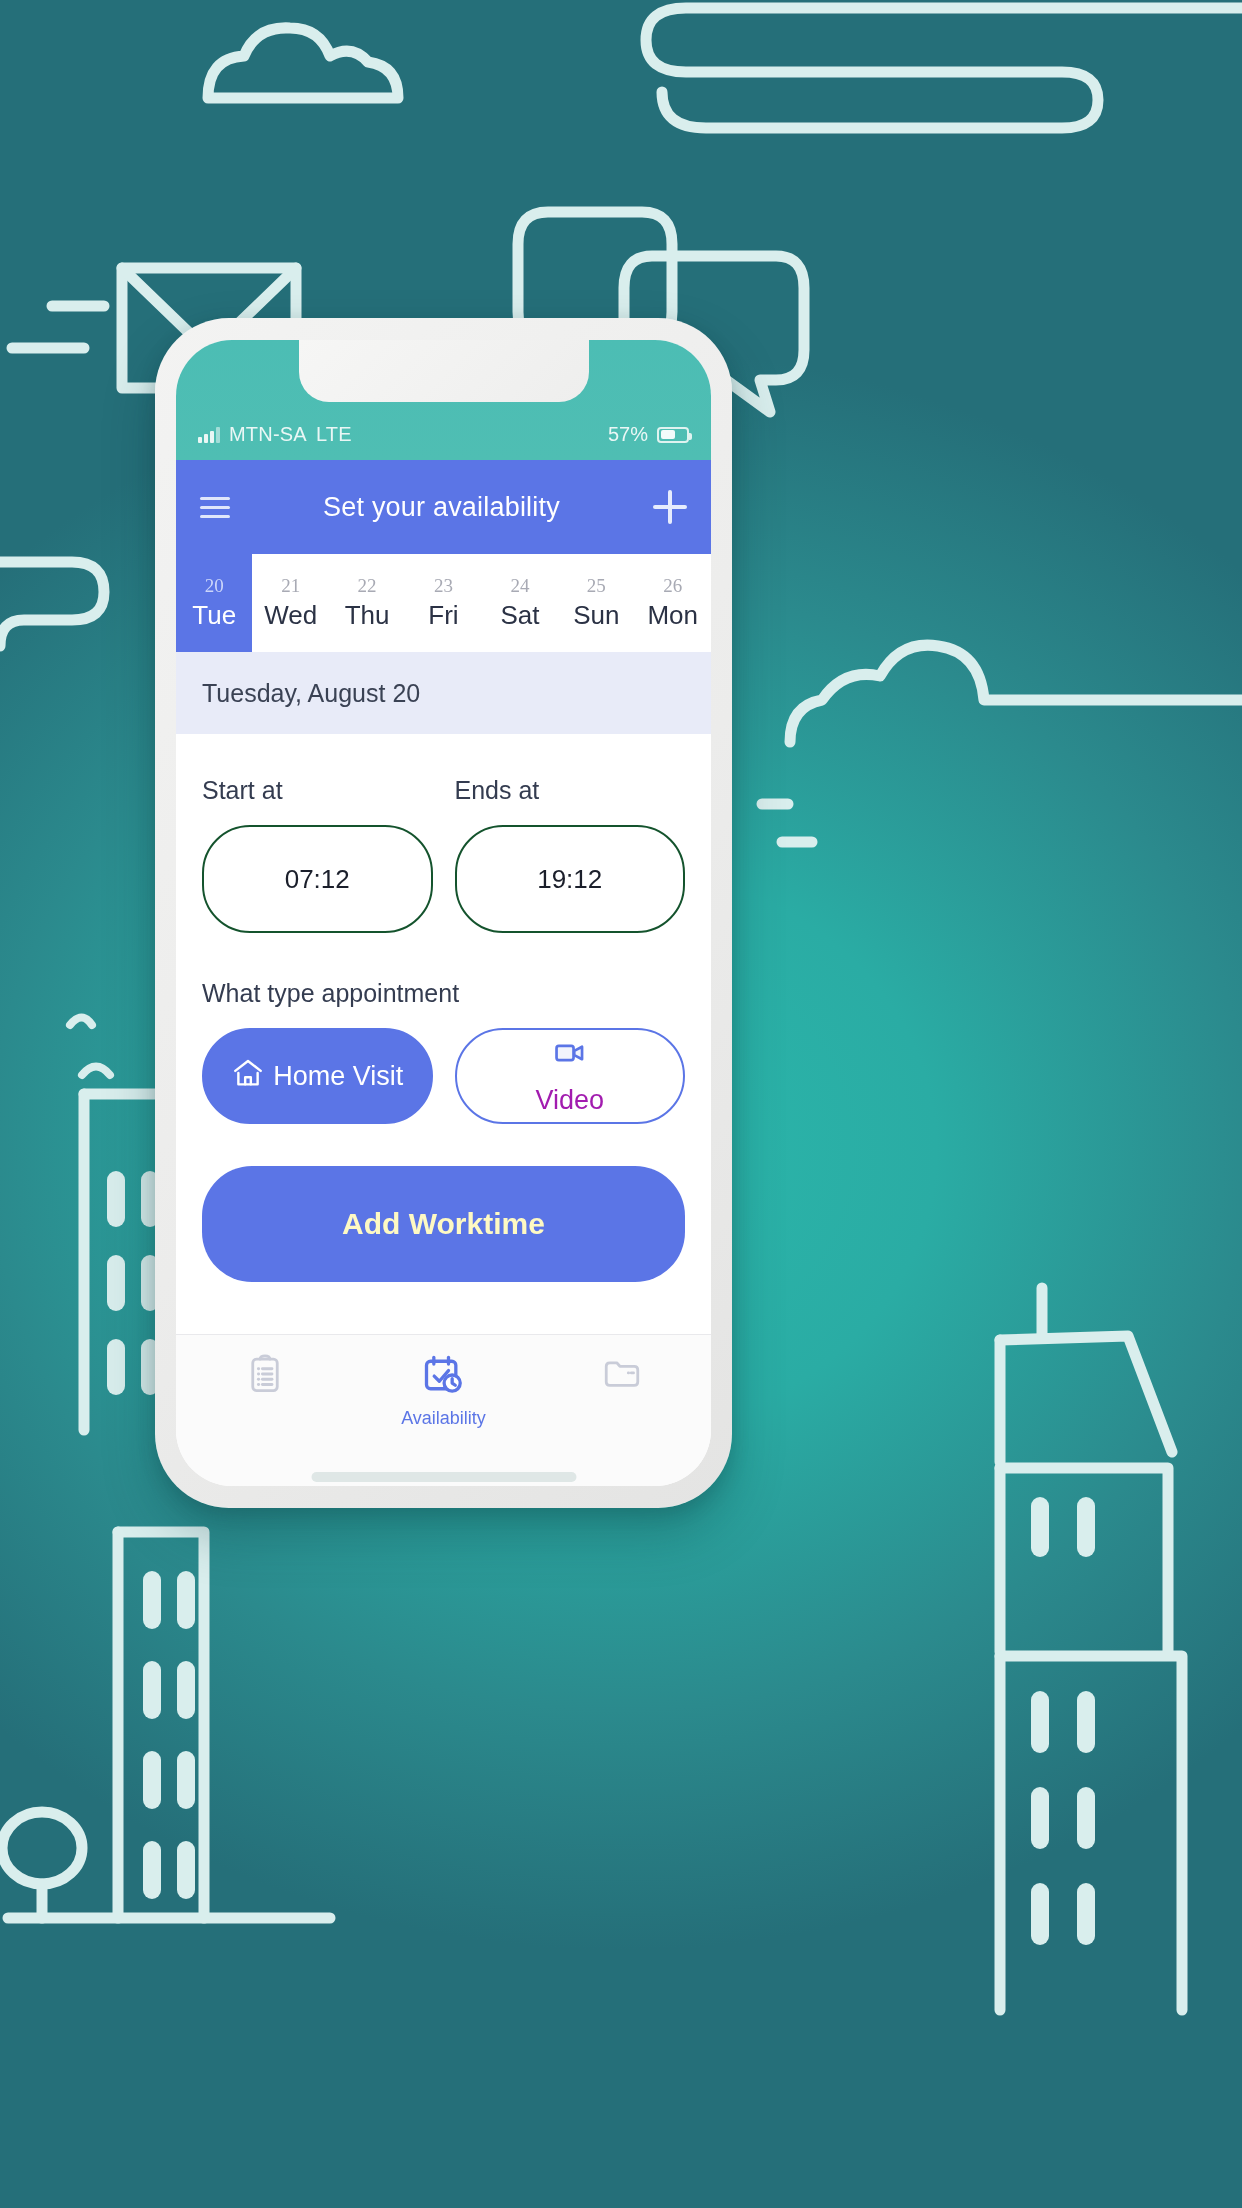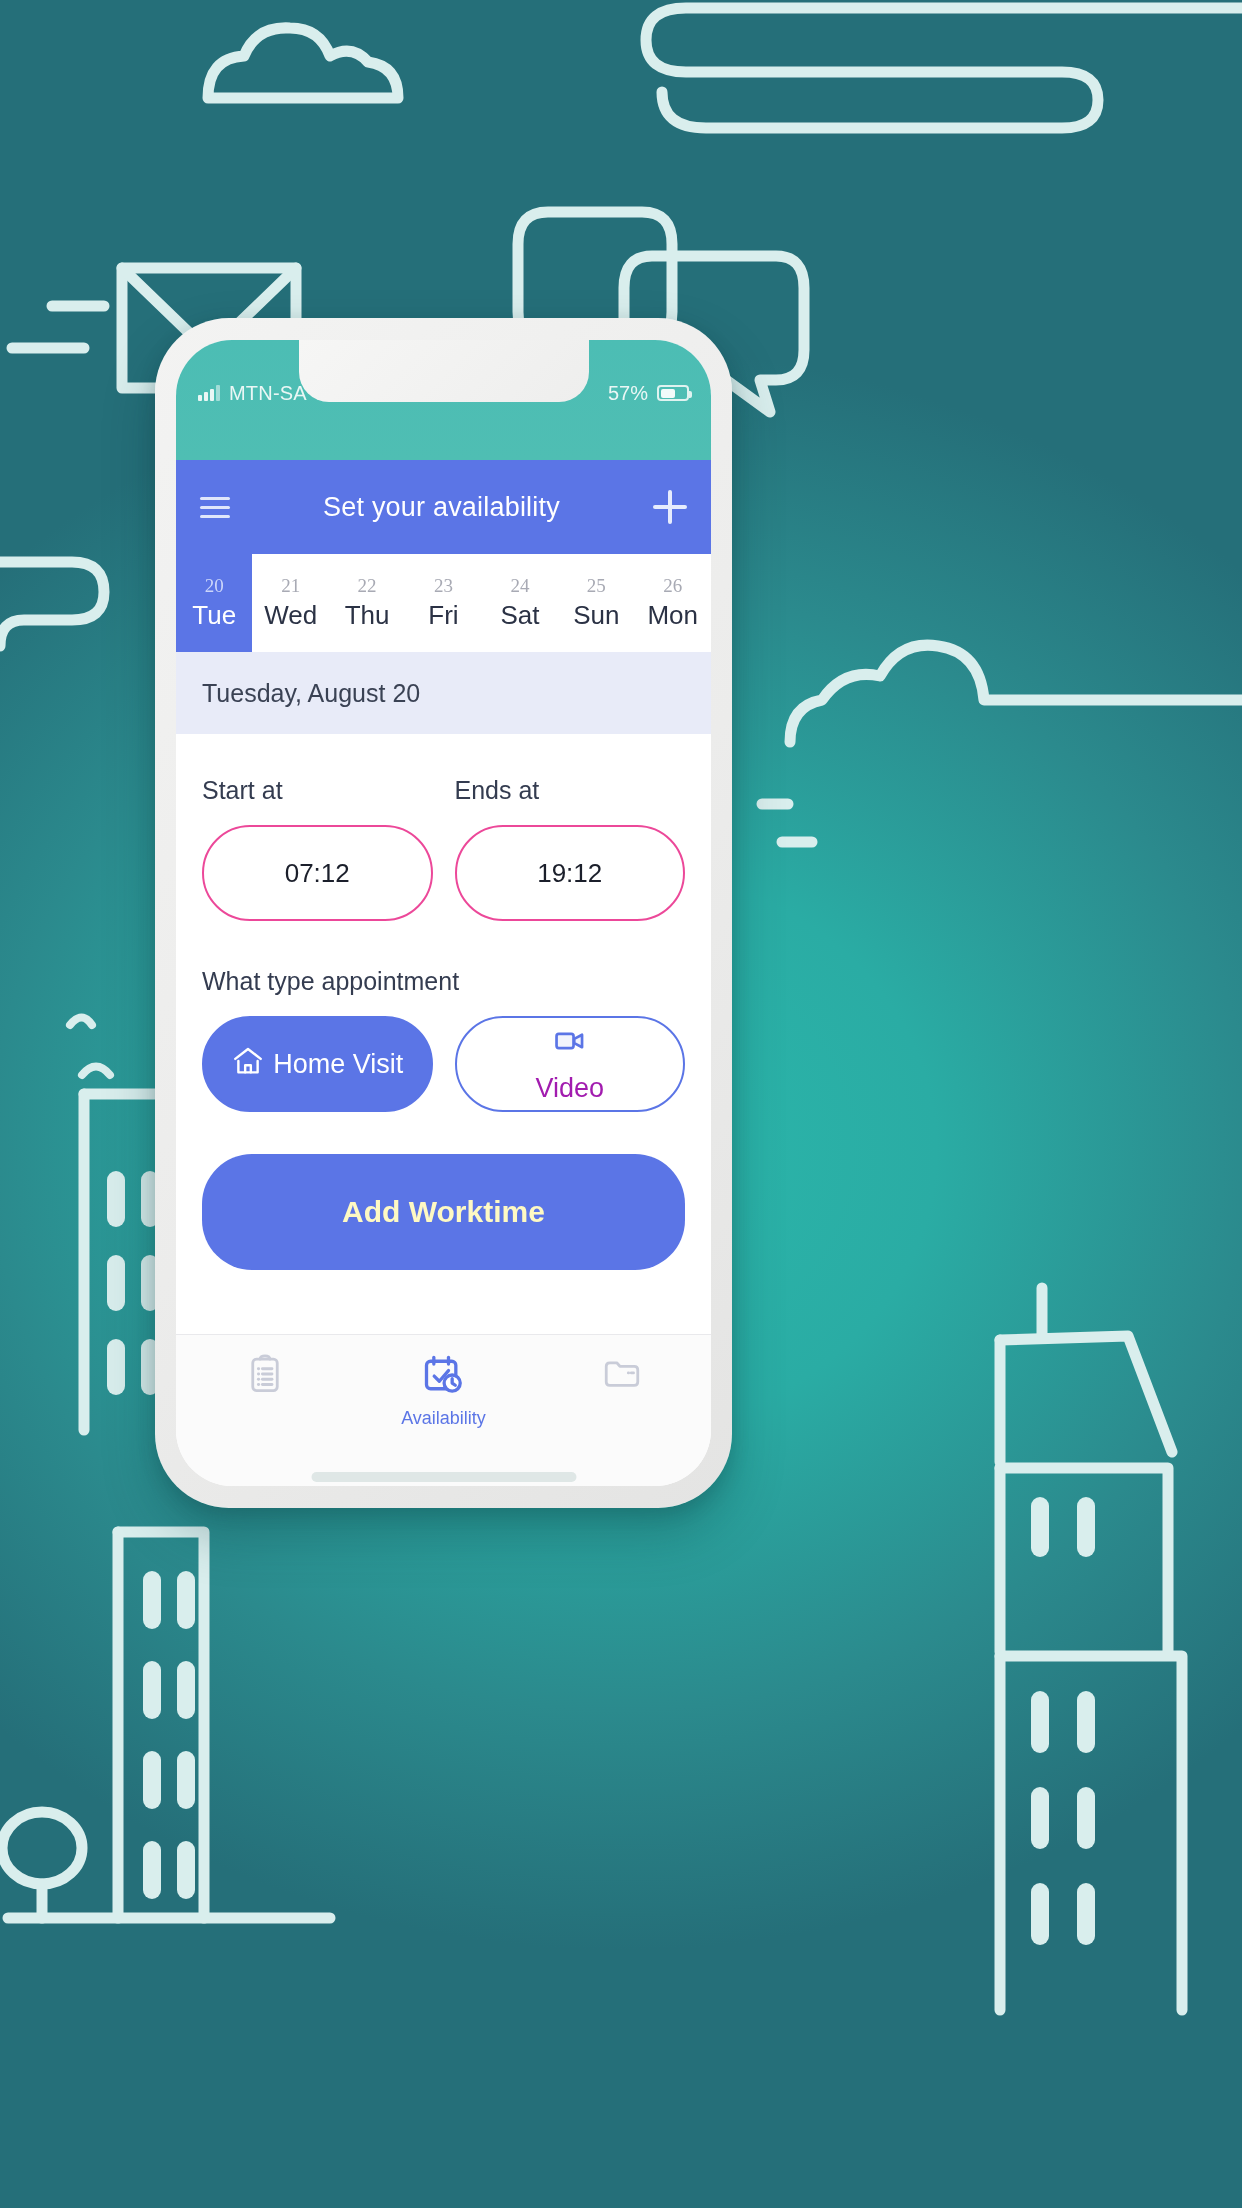--- a/index.html
+++ b/index.html
@@ -43,21 +43,21 @@
     background:linear-gradient(135deg,#f6f6f5,#eeeeed);
     border-bottom-left-radius:30px; border-bottom-right-radius:30px;
     z-index:8;
   }
 
   
   .statusbar {
     height:120px;
     background:linear-gradient(180deg,#4cbdb4 0%,#4fbeb3 100%);
     position:relative;
-    display:flex; align-items:center;
+    display:flex; align-items:flex-end;
     padding:0 22px 14px 22px;
     justify-content:space-between;
     gap:48px;
   }
   .sb-left { display:flex; align-items:center; gap:9px; color:#eaf7f5; font-size:20px; letter-spacing:.2px; }
   .sb-right { display:flex; align-items:center; gap:9px; color:#eaf7f5; font-size:20px; }
   .bars { display:flex; align-items:flex-end; gap:2px; height:16px; }
   .bars i { display:block; width:4px; background:#eaf7f5; border-radius:1px; }
   .bars i:nth-child(1){height:6px;} .bars i:nth-child(2){height:9px;}
   .bars i:nth-child(3){height:12px;} .bars i:nth-child(4){height:16px; opacity:.55;}
@@ -97,21 +97,21 @@
     display:flex; align-items:center; padding:0 26px;
     font-size:25px; color:#3a4254;
   }
 
   
   .body { background:#fff; padding:42px 26px 0 26px; }
   .label { font-size:25px; color:#343c50; }
   .row { display:flex; gap:22px; }
   .col { flex:1; }
   .pill {
-    margin-top:20px; height:96px; border:2px solid #ec4899;
+    margin-top:20px; height:108px; border:2px solid #14532d;
     border-radius:48px; background:#fff;
     display:flex; align-items:center; justify-content:center;
     font-size:26px; color:#1b1f2b; cursor:pointer;
   }
   .section-label { margin-top:46px; font-size:25px; color:#343c50; }
   .typerow { display:flex; gap:22px; margin-top:20px; }
   .typebtn {
     flex:1; height:96px; border-radius:48px;
     display:flex; align-items:center; justify-content:center; gap:8px;
     font-size:27px; cursor:pointer;

